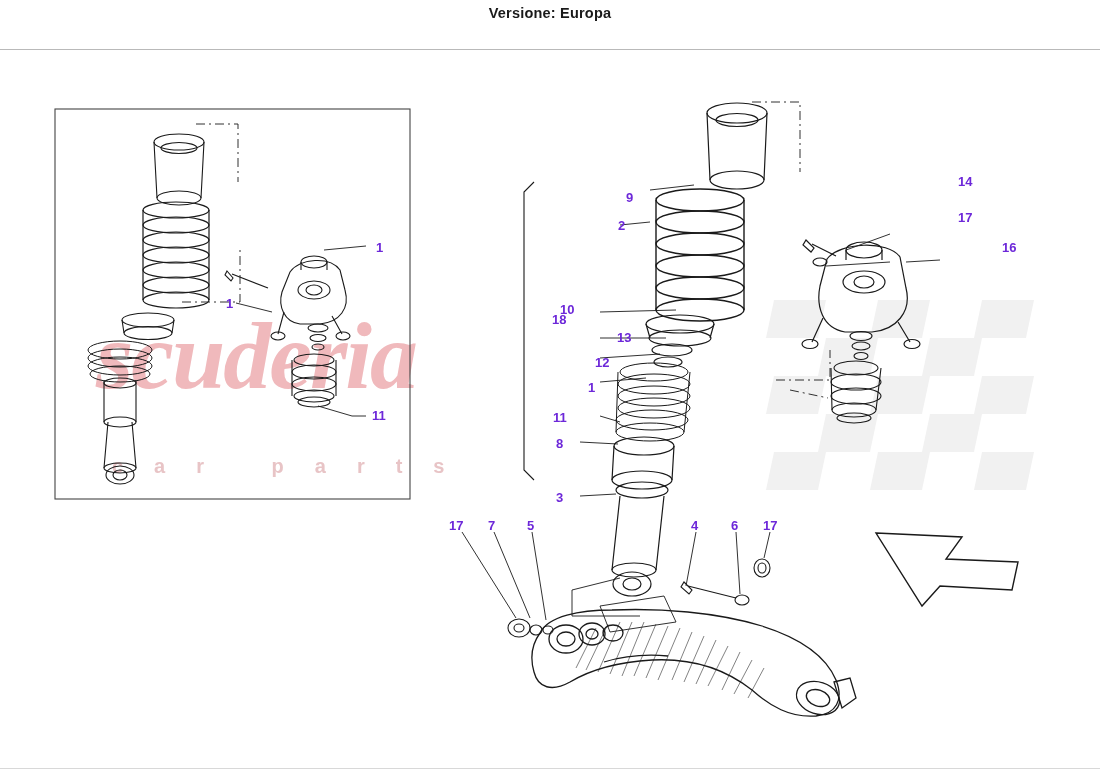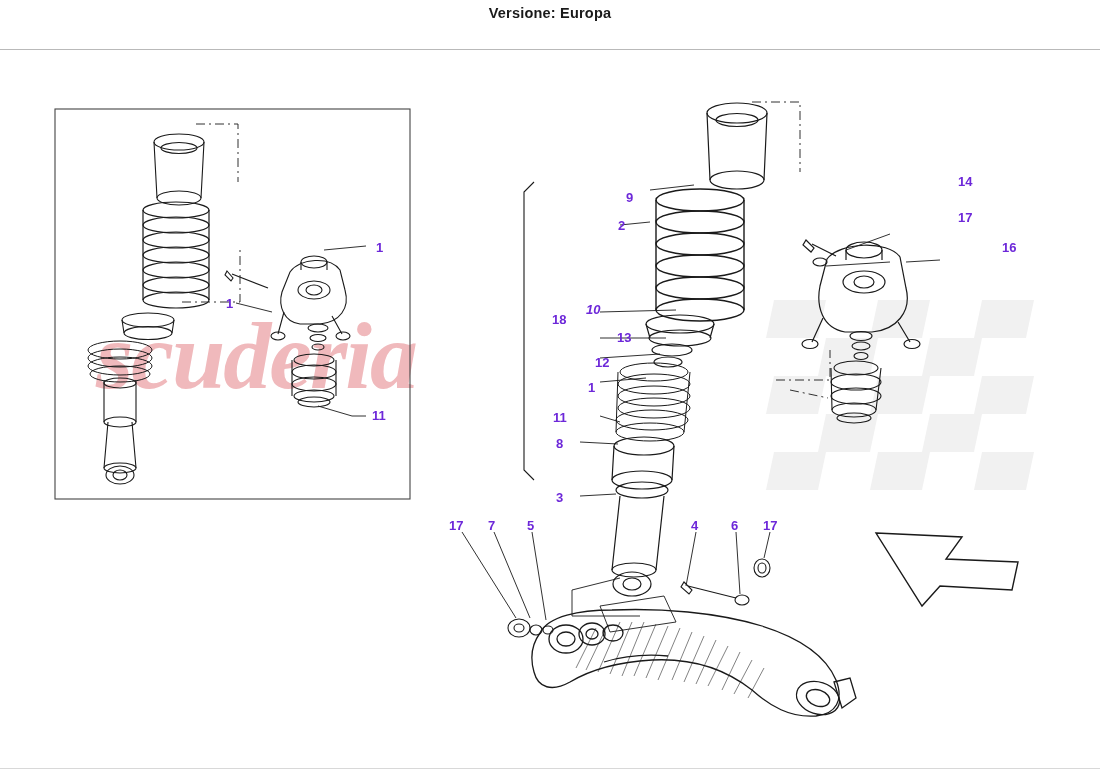--- a/index.html
+++ b/index.html
@@ -130,20 +130,21 @@
     <div class="wm-flag" style="left:770px;top:376px;width:52px;height:38px;transform:skewX(-12deg);"></div>
     <div class="wm-flag" style="left:874px;top:376px;width:52px;height:38px;transform:skewX(-12deg);"></div>
     <div class="wm-flag" style="left:978px;top:376px;width:52px;height:38px;transform:skewX(-12deg);"></div>
     <div class="wm-flag" style="left:822px;top:414px;width:52px;height:38px;transform:skewX(-12deg);"></div>
     <div class="wm-flag" style="left:926px;top:414px;width:52px;height:38px;transform:skewX(-12deg);"></div>
     <div class="wm-flag" style="left:770px;top:452px;width:52px;height:38px;transform:skewX(-12deg);"></div>
     <div class="wm-flag" style="left:874px;top:452px;width:52px;height:38px;transform:skewX(-12deg);"></div>
     <div class="wm-flag" style="left:978px;top:452px;width:52px;height:38px;transform:skewX(-12deg);"></div>
 
     <div id="wm-word">scuderia</div>
+    <div id="wm-sub">car parts</div>
   </div>
 
   <div id="diagram">
 
     <svg width="1100" height="718" viewBox="0 0 1100 718" xmlns="http://www.w3.org/2000/svg">
       <defs>
         <g id="coilTurn"></g>
       </defs>
 
       <rect x="55" y="59" width="355" height="390" fill="none" stroke="#444" stroke-width="1.1"></rect>
@@ -394,21 +395,21 @@
     <div class="lbl" style="left:376px; top:190px;">1</div>
     <div class="lbl" style="left:226px; top:246px;">1</div>
     <div class="lbl" style="left:372px; top:358px;">11</div>
 
     <div class="lbl" style="left:626px; top:140px;">9</div>
     <div class="lbl" style="left:618px; top:168px;">2</div>
     <div class="lbl" style="left:958px; top:124px;">14</div>
     <div class="lbl" style="left:958px; top:160px;">17</div>
     <div class="lbl" style="left:958px; top:190px;margin-left:44px;">16</div>
     <div class="lbl" style="left:552px; top:262px;">18</div>
-    <div class="lbl" style="left:586px; top:252px;font-style:italic;">10</div>
+    <div class="lbl" style="left:560px; top:252px;">10</div>
     <div class="lbl" style="left:586px; top:280px;margin-left:31px;">13</div>
     <div class="lbl" style="left:586px; top:305px;margin-left:9px;">12</div>
     <div class="lbl" style="left:588px; top:330px;">1</div>
     <div class="lbl" style="left:553px; top:360px;">11</div>
     <div class="lbl" style="left:556px; top:386px;">8</div>
     <div class="lbl" style="left:556px; top:440px;">3</div>
     <div class="lbl" style="left:449px; top:468px;">17</div>
     <div class="lbl" style="left:488px; top:468px;">7</div>
     <div class="lbl" style="left:527px; top:468px;">5</div>
     <div class="lbl" style="left:691px; top:468px;">4</div>

